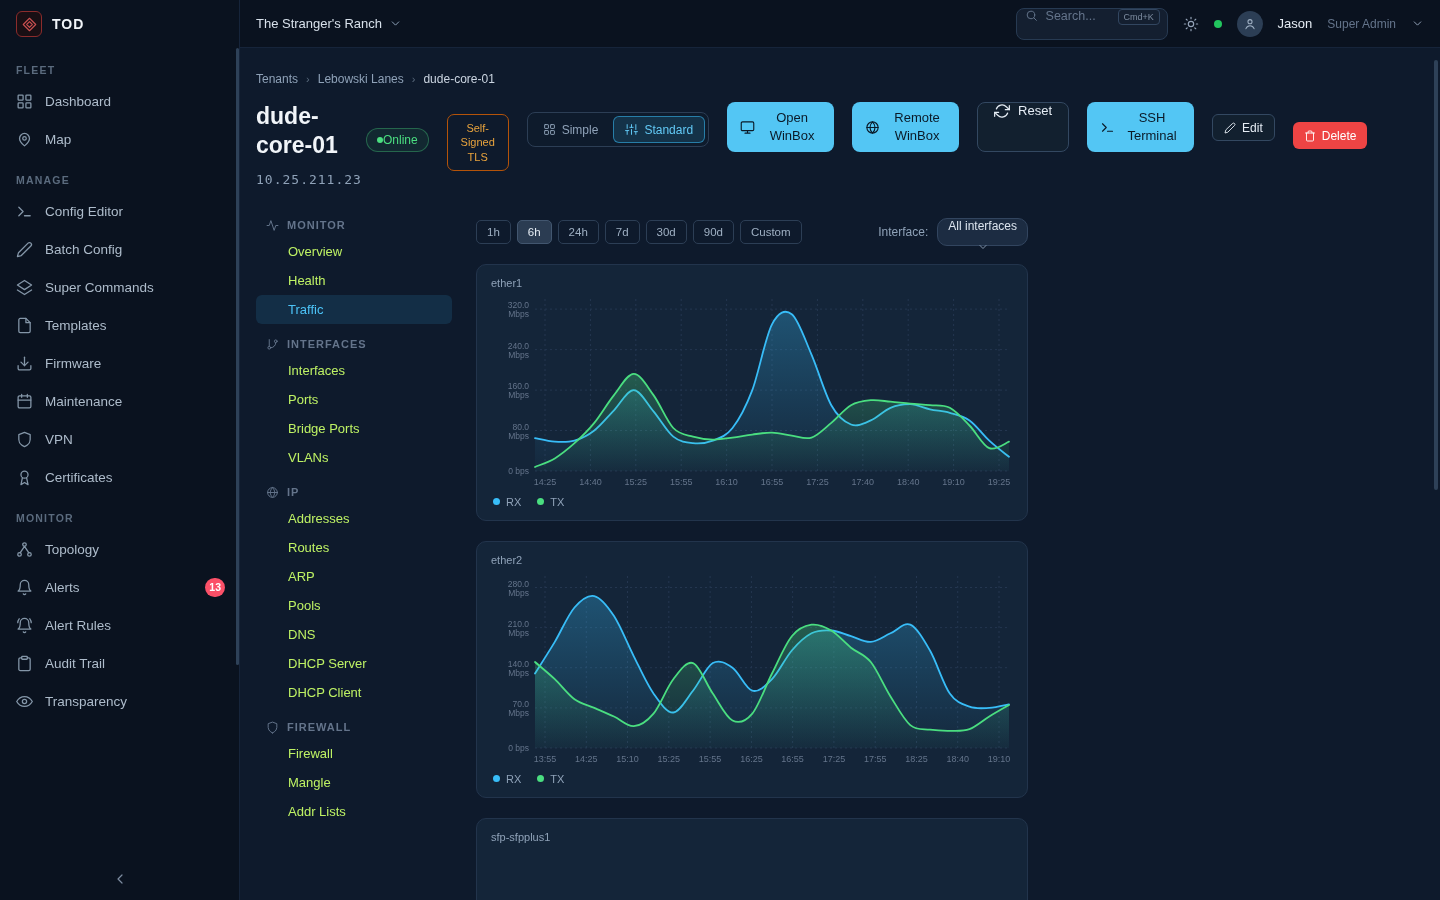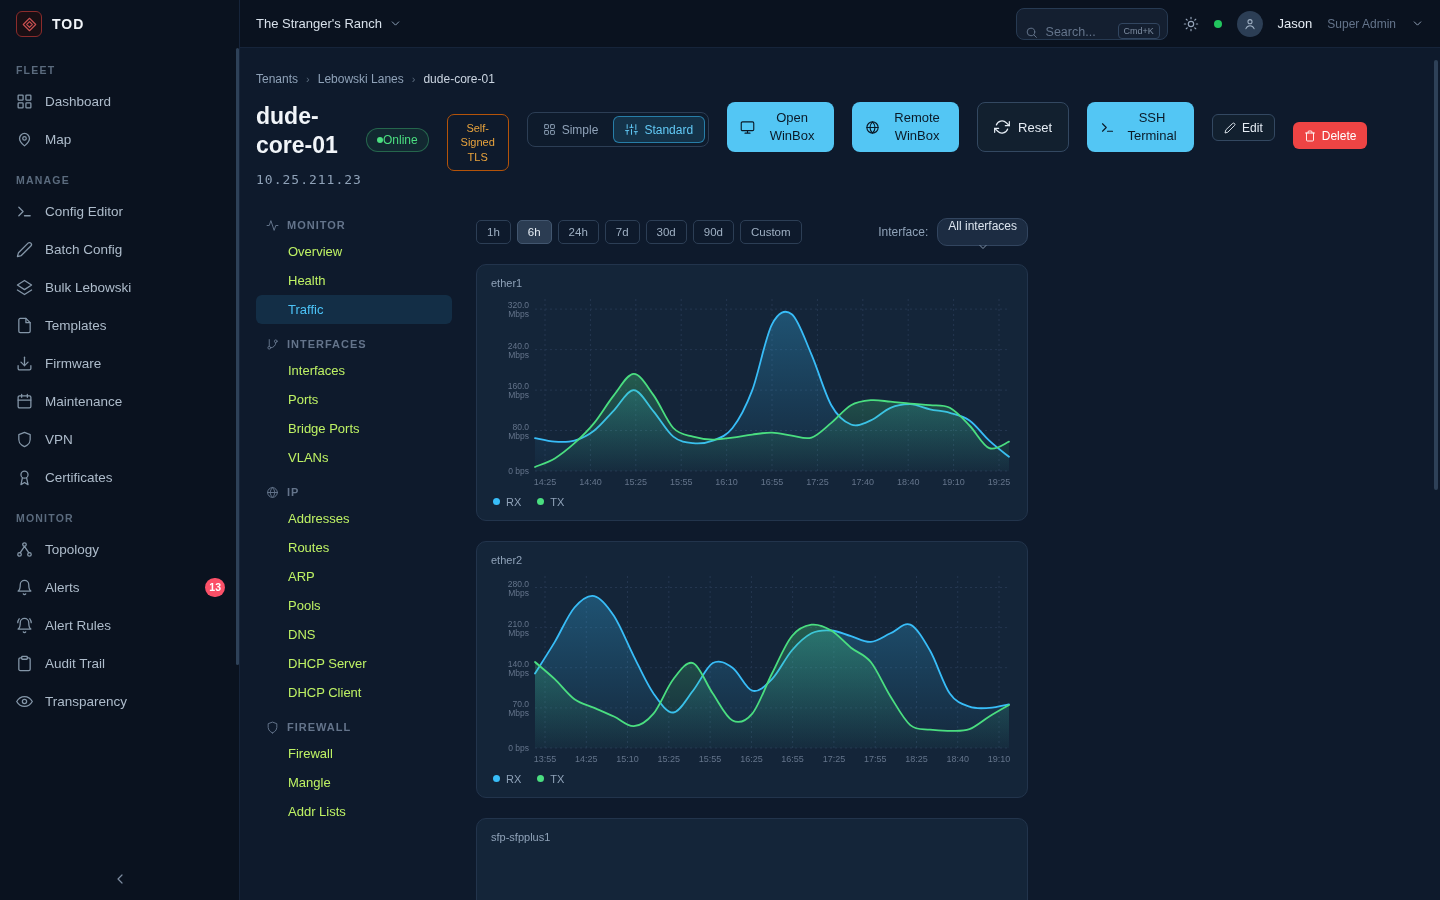--- a/index.html
+++ b/index.html
@@ -28,21 +28,21 @@
   .sb-scroll { position:fixed; left:236px; top:48px; width:3px; height:617px; background:#2e4158; border-radius:2px; z-index:6; }
   .main-scroll { position:fixed; right:2px; top:60px; width:4px; height:430px; background:#2e4158; border-radius:2px; z-index:6; }
 
   
   .topbar { position:fixed; left:240px; right:0; top:0; height:48px; background:#0a121f;
     border-bottom:1px solid #16243a; display:flex; align-items:center; justify-content:space-between;
     padding:0 16px; z-index:5; }
   .tenant { display:flex; align-items:center; gap:7px; font-size:13px; color:#d7e0ea; cursor:pointer; }
   .tenant .ic { width:13px; height:13px; color:#8fa2b8; }
   .top-right { display:flex; align-items:center; gap:15px; }
-  .searchbox { display:flex; align-items:flex-end; gap:8px; width:152px; height:32px;
+  .searchbox { display:flex; align-items:flex-start; gap:8px; width:152px; height:32px;
     background:#141f30; border:1px solid #273a52; border-radius:8px; padding:0 8px; }
   .searchbox .ic { width:13px; height:13px; color:#64748b; }
   .searchbox input { background:transparent; border:none; outline:none; width:64px;
     font-size:12.5px; color:#c7d2de; font-family:inherit; }
   .searchbox input::placeholder { color:#64748b; }
   .kbd { font-size:9px; color:#7d8ca0; border:1px solid #324660; border-radius:4px; padding:2px 5px; }
   .theme-ic { color:#94a3b8; }
   .status-dot { width:8px; height:8px; border-radius:50%; background:#22c55e; }
   .avatar { width:26px; height:26px; border-radius:50%; background:#2c3e55; color:#9fb0c3;
     display:flex; align-items:center; justify-content:center; }
@@ -73,21 +73,21 @@
   .seg-item { height:27px; display:flex; align-items:center; gap:6px; padding:0 11px; border-radius:6px;
     font-size:12px; color:#8fa2b8; border:1px solid transparent; cursor:pointer; }
   .seg-item .ic { width:13px; height:13px; }
   .seg-active { background:rgba(56,189,248,.14); border-color:rgba(56,189,248,.55); color:#62c9f5; }
   .btn-primary { height:50px; background:#53c6f4; color:#0a1a28; border:none; border-radius:8px;
     display:flex; align-items:center; gap:8px; padding:0 13px; font-size:13px; font-weight:500;
     cursor:pointer; flex:none; font-family:inherit; }
   .btn-primary .lbl { width:58px; text-align:center; line-height:1.4; }
   .btn-primary .ic { width:15px; height:15px; }
   .btn-dark { height:50px; background:#12202f; color:#e6edf5; border:1px solid #334861; border-radius:8px;
-    display:flex; align-items:center; gap:8px; padding:0 16px; font-size:13px; cursor:pointer; flex:none; font-family:inherit; }
+    display:flex; gap:8px; padding:0 16px; font-size:13px; cursor:pointer; flex:none; font-family:inherit; }
   .btn-sm { margin-top:12px; height:27px; background:#12202f; color:#e6edf5; border:1px solid #334861;
     border-radius:6px; display:flex; align-items:center; gap:6px; padding:0 11px; font-size:12px;
     cursor:pointer; flex:none; font-family:inherit; }
   .btn-sm .ic, .btn-danger .ic { width:12px; height:12px; }
   .btn-danger { margin-top:20px; height:27px; background:#ee4444; color:#fff; border:none; border-radius:6px;
     display:flex; align-items:center; gap:6px; padding:0 11px; font-size:12px; cursor:pointer; flex:none; font-family:inherit; }
 
   .body-row { display:flex; margin-top:18px; gap:24px; }
   .subnav { width:196px; flex:none; }
   .sn-head { display:flex; align-items:center; gap:8px; color:#64748b; font-size:11px; letter-spacing:1px;
@@ -277,21 +277,21 @@
   <div class="sb-item">
     <svg class="ic">
         <use href="#i-pen"></use>
       </svg>
     <span>Batch Config</span>
   </div>
   <div class="sb-item">
     <svg class="ic">
         <use href="#i-layers"></use>
       </svg>
-    <span>Bulk Lebowski</span>
+    <span>Super Commands</span>
   </div>
   <div class="sb-item">
     <svg class="ic">
         <use href="#i-file"></use>
       </svg>
     <span>Templates</span>
   </div>
   <div class="sb-item">
     <svg class="ic">
         <use href="#i-download"></use>

